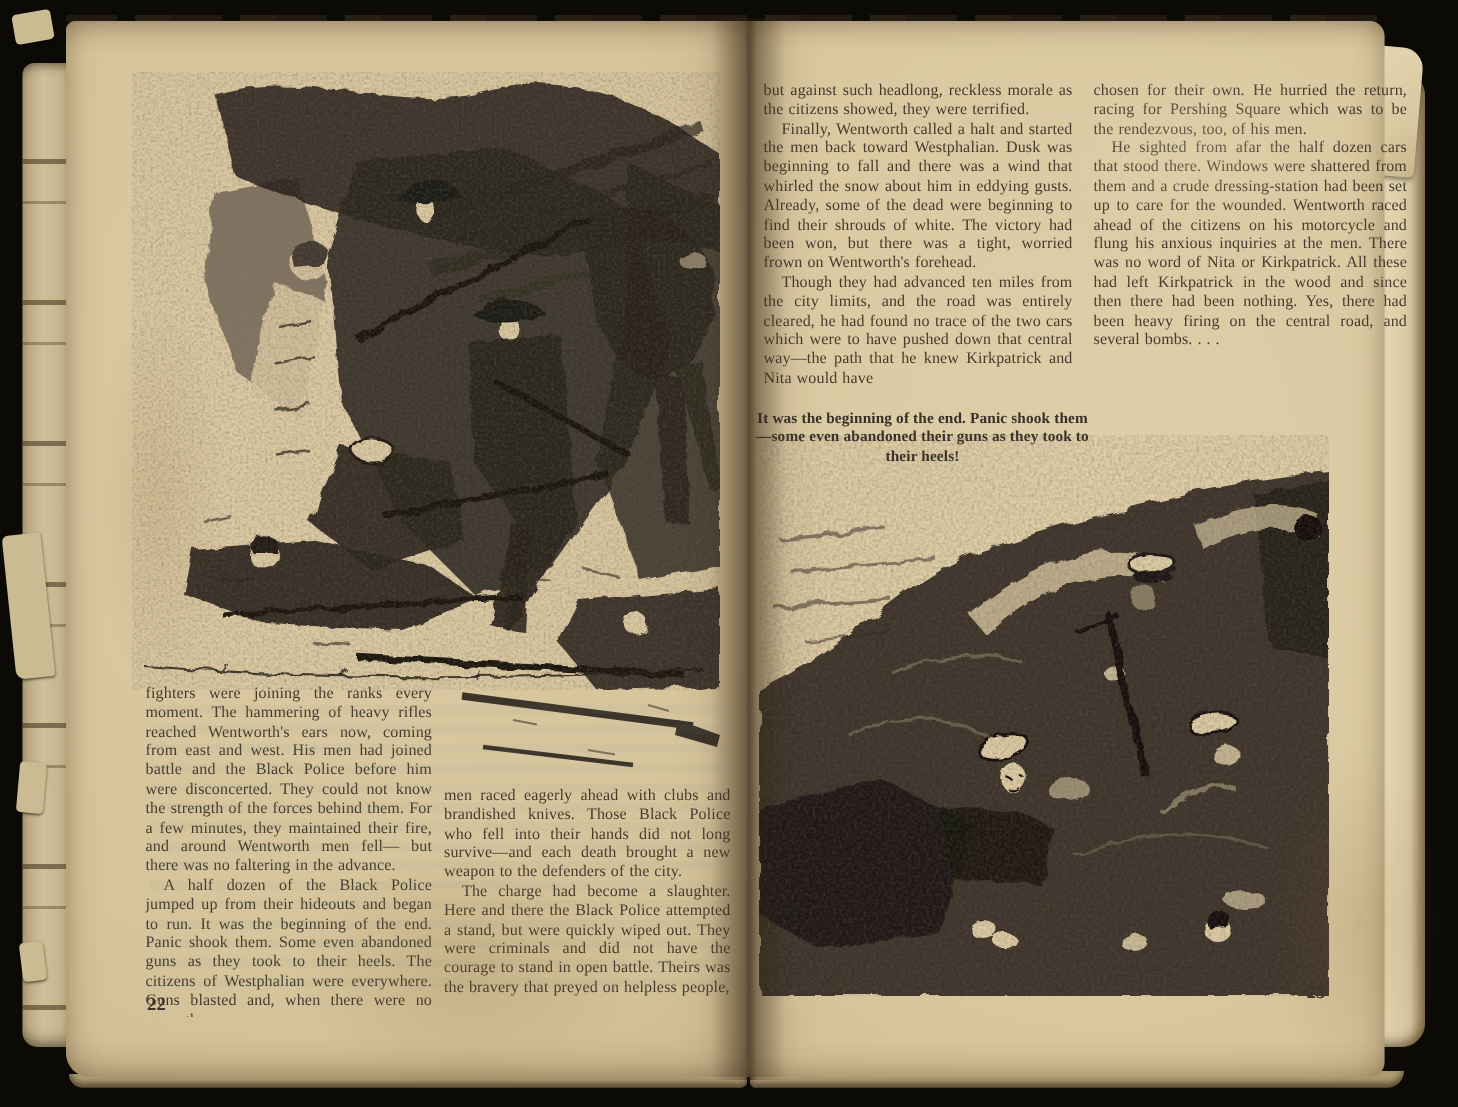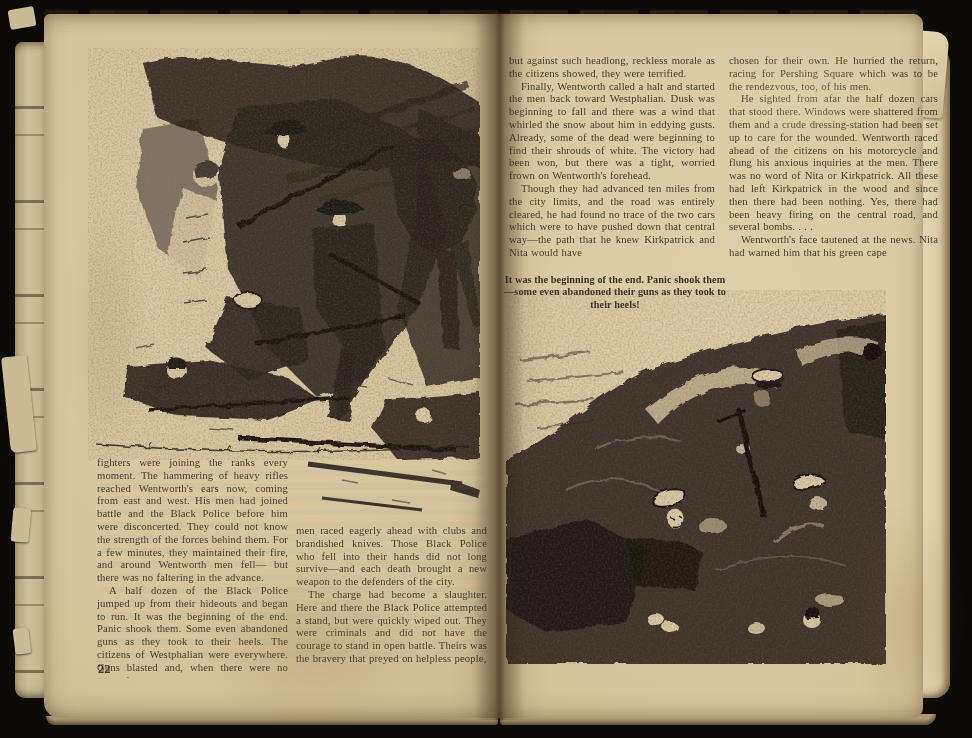--- a/index.html
+++ b/index.html
@@ -204,21 +204,20 @@
 <div class="page page-right">
 
   <div class="col col-r1">
       <p>but against such headlong, reckless morale as the citizens showed, they were terrified.</p>
       <p>Finally, Wentworth called a halt and started the men back toward Westphalian. Dusk was beginning to fall and there was a wind that whirled the snow about him in eddying gusts.  Already, some of the dead were beginning to find their shrouds of white.  The victory had been won, but there was a tight, worried frown on Wentworth's forehead.</p>
       <p>Though they had advanced ten miles from the city limits, and the road was entirely cleared, he had found no trace of the two cars which were to have pushed down that central way—the path that he knew Kirkpatrick and Nita would have</p>
     </div>
   <div class="col col-r2">
       <p>chosen for their own.  He hurried the return, racing for Pershing Square which was to be the rendezvous, too, of his men.</p>
       <p>He sighted from afar the half dozen cars that stood there.  Windows were shattered from them and a crude dressing-station had been set up to care for the wounded.  Wentworth raced ahead of the citizens on his motorcycle and flung his anxious inquiries at the men.  There was no word of Nita or Kirkpatrick.  All these had left Kirkpatrick in the wood and since then there had been nothing.  Yes, there had been heavy firing on the central road, and several bombs. . . .</p>
-      <p>Wentworth's face tautened at the news. Nita had warned him that his green cape</p>
     </div>
 
   <div class="caption">It was the beginning of the end.  Panic shook them—some even abandoned their guns as they took to their heels!</div>
 
   <svg class="illo illo-right" viewBox="0 0 380 374" aria-hidden="true">
     <defs>
       <filter id="rghR" x="-10%" y="-10%" width="120%" height="120%">
         <feTurbulence type="fractalNoise" baseFrequency="0.06" numOctaves="3" seed="4" result="n"></feTurbulence>
         <feDisplacementMap in="SourceGraphic" in2="n" scale="7"></feDisplacementMap>
       </filter>

